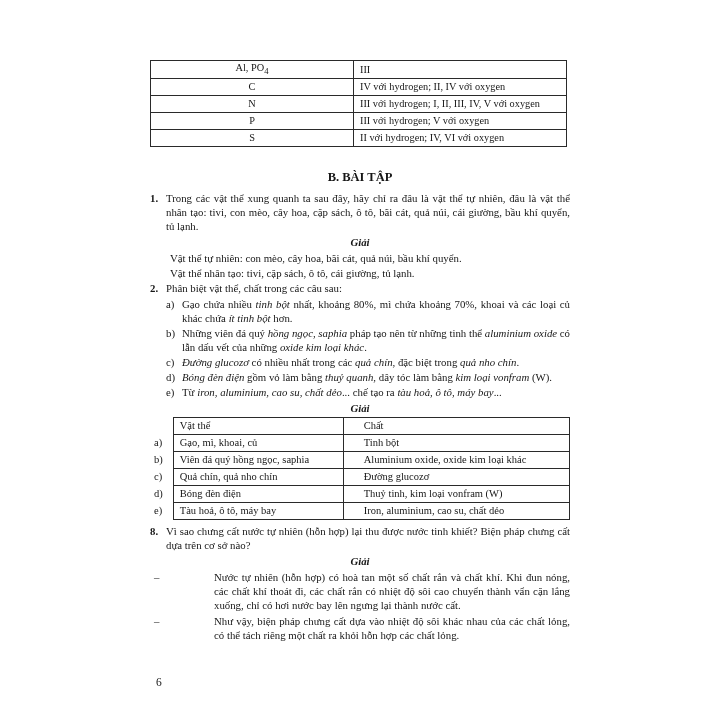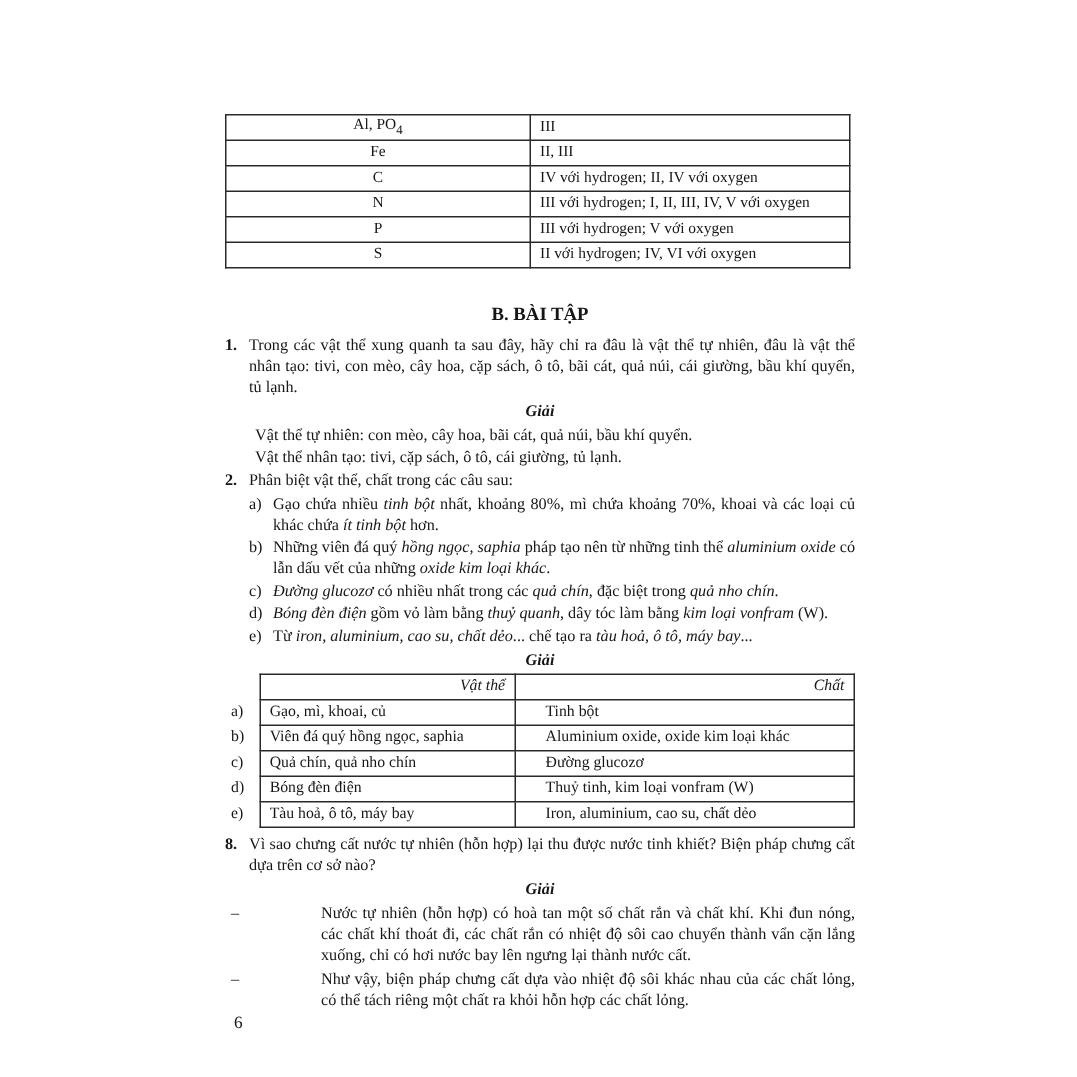--- a/index.html
+++ b/index.html
@@ -11,21 +11,21 @@
     width: 718px;
     height: 718px;
     position: relative;
     overflow: hidden;
     font-family: "Liberation Serif", "DejaVu Serif", serif;
     color: #161616;
   }
   .content {
     position: absolute;
     left: 150px;
-    top: 76px;
+    top: 60px;
     width: 420px;
     font-size: 10.8px;
     line-height: 14px;
   }
   
   table.vtable {
     border-collapse: collapse;
     width: 417px;
     margin: 0 0 6px 0;
     font-size: 10.3px;
@@ -89,22 +89,21 @@
     margin: 2px 0 4px 4px;
   }
   table.t2 td, table.t2 th {
     border: 1px solid #2a2a2a;
     height: 16px;
     padding: 0 6px;
     white-space: nowrap;
     font-weight: normal;
   }
   table.t2 th {
-    font-style: italic;
-    text-align: right;
+    text-align: left;
   }
   table.t2 .lbl {
     border: none;
     width: 20px;
     padding: 0 2px 0 0;
     text-align: left;
   }
   table.t2 .c1 { width: 168px; }
   table.t2 .c2 { width: 214px; padding-left: 20px; }
   
@@ -133,24 +132,20 @@
 
 <div class="content">
 
   <table class="vtable">
     <tbody>
       <tr>
         <td class="el"><span>Al, PO</span><sub>4</sub></td>
         <td>III</td>
       </tr>
       <tr>
-        <td class="el"><span>Fe</span></td>
-        <td>II, III</td>
-      </tr>
-      <tr>
         <td class="el"><span>C</span></td>
         <td>IV với hydrogen; II, IV với oxygen</td>
       </tr>
       <tr>
         <td class="el"><span>N</span></td>
         <td>III với hydrogen; I, II, III, IV, V với oxygen</td>
       </tr>
       <tr>
         <td class="el"><span>P</span></td>
         <td>III với hydrogen; V với oxygen</td>

